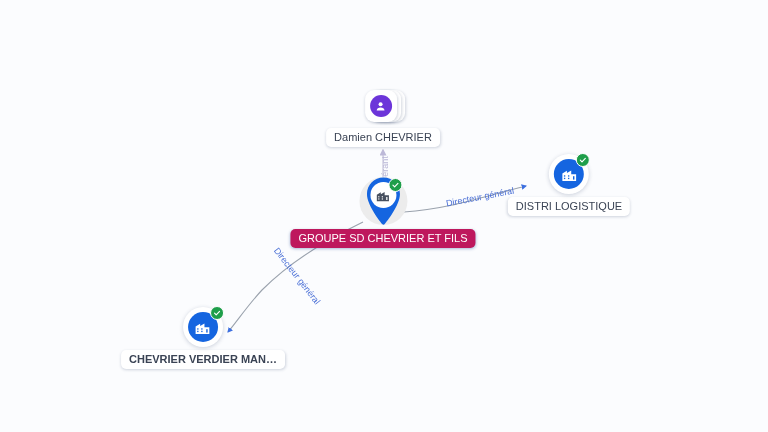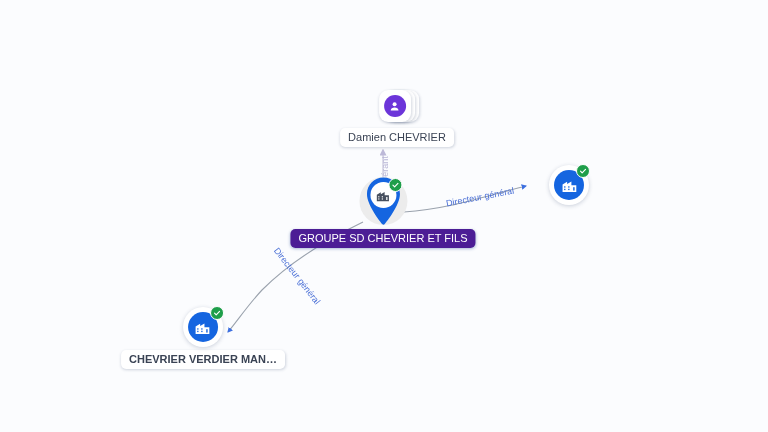--- a/index.html
+++ b/index.html
@@ -129,21 +129,21 @@
     padding: 3px 8px 4px 8px;
     border-radius: 5px;
     background: #ffffff;
     color: #3a4354;
     font-size: 11px;
     line-height: 12px;
     white-space: nowrap;
     box-shadow: 0 1px 3px rgba(30,50,90,.20);
   }
   .node-label.selected {
-    background: #4c1d95;
+    background: #be185d;
     color: #ffffff;
     box-shadow: 0 1px 3px rgba(20,60,140,.35);
   }
 
   
   .edge-label {
     position: absolute;
     color: #4a6fd6;
     font-size: 9px;
     line-height: 10px;
@@ -174,21 +174,21 @@
 
     <path d="M 363 222 C 330 238, 290 262, 262 290 C 248 305, 238 320, 228 332" fill="none" stroke="#9aa2ad" stroke-width="1.1" marker-end="url(#arrow-blue)"></path>
   </svg>
 
   <div class="edge-label faded" style="left:385px; top:170px; transform: translate(-50%,-50%) rotate(-90deg);">Gérant</div>
 
   <div class="edge-label" style="left:480px; top:197px; transform: translate(-50%,-50%) rotate(-11deg);">Directeur général</div>
 
   <div class="edge-label" style="left:297px; top:276px; transform: translate(-50%,-50%) rotate(52deg);">Directeur général</div>
 
-  <div class="node" style="left:397px; top:117px;text-align:center;">
+  <div class="node" style="left:383px; top:117px;text-align:center;">
     <div class="person-stack">
       <div class="card card-3"></div>
       <div class="card card-2"></div>
       <div class="card card-1">
         <div class="avatar-circle">
           <svg width="13" height="13" viewBox="0 0 24 24">
             <circle cx="12" cy="8" r="3.7" fill="#ffffff"></circle>
             <path d="M4.8 19.6c0-3.8 3.2-5.9 7.2-5.9s7.2 2.1 7.2 5.9z" fill="#ffffff"></path>
           </svg>
         </div>
@@ -233,20 +233,21 @@
           <rect x="10.1" y="16.6" width="1.9" height="1.9" fill="#1565e0"></rect>
           <rect x="17.2" y="14.4" width="2.0" height="4.8" fill="#1565e0"></rect>
         </svg>
       </div>
       <div class="badge-check badge-on-circle">
         <svg width="8" height="8" viewBox="0 0 24 24">
           <path d="M4.5 12.6l5 5 10-10.6" fill="none" stroke="#ffffff" stroke-width="3.4" stroke-linecap="round" stroke-linejoin="round"></path>
         </svg>
       </div>
     </div>
+    <div class="node-label">DISTRI LOGISTIQUE</div>
   </div>
 
   <div class="node" style="left:203px; top:338px;font-weight:bold;">
     <div class="org-circle">
       <div class="org-inner">
         <svg width="17" height="17" viewBox="0 0 24 24">
           <path d="M2.2 21.3V10.6l6.4-3.9v3.2l6.1-3.6v5.2h6.9v9.8z" fill="#ffffff"></path>
           <rect x="4.4" y="13.1" width="1.9" height="1.9" fill="#1565e0"></rect>
           <rect x="4.4" y="16.6" width="1.9" height="1.9" fill="#1565e0"></rect>
           <rect x="10.1" y="13.1" width="1.9" height="1.9" fill="#1565e0"></rect>

